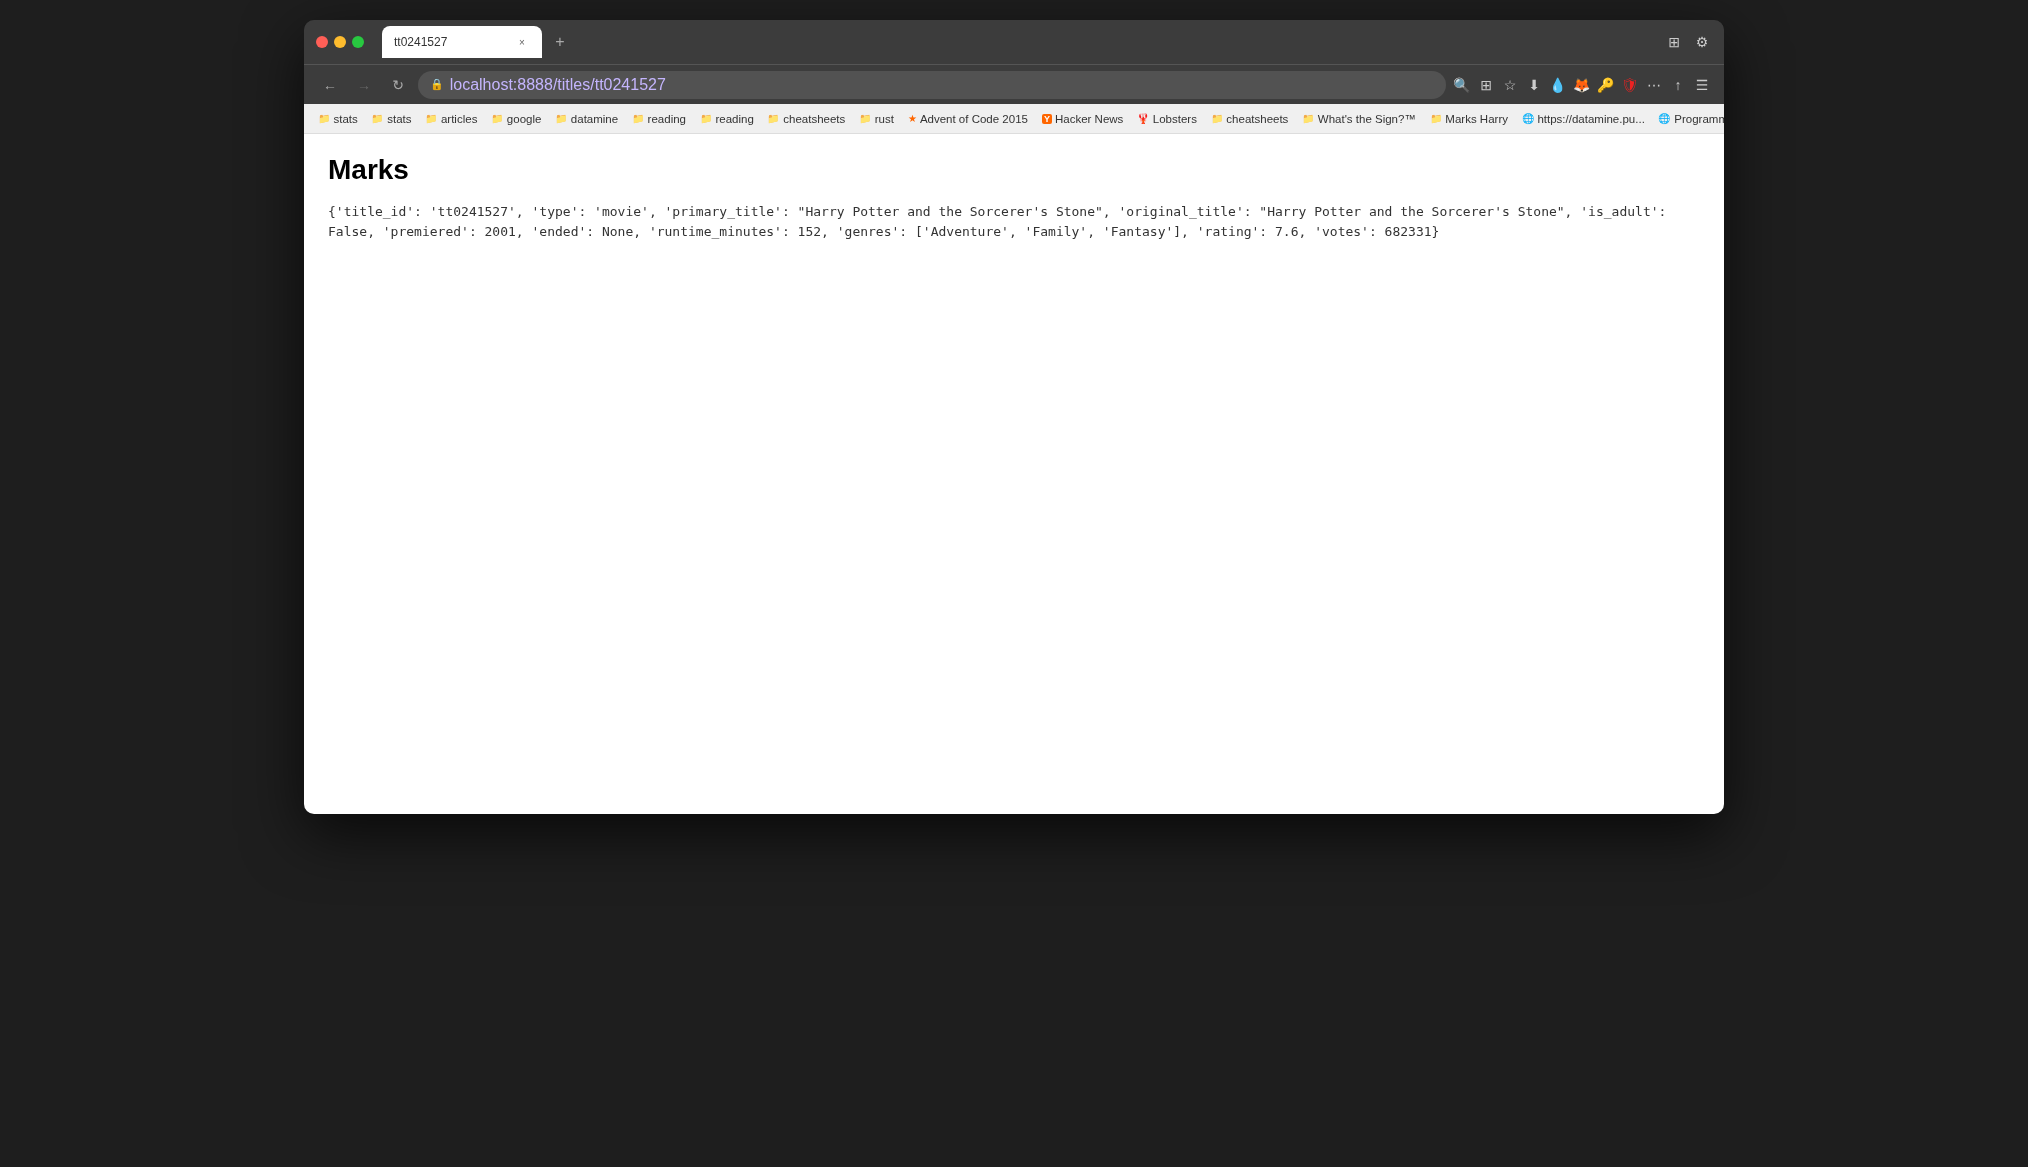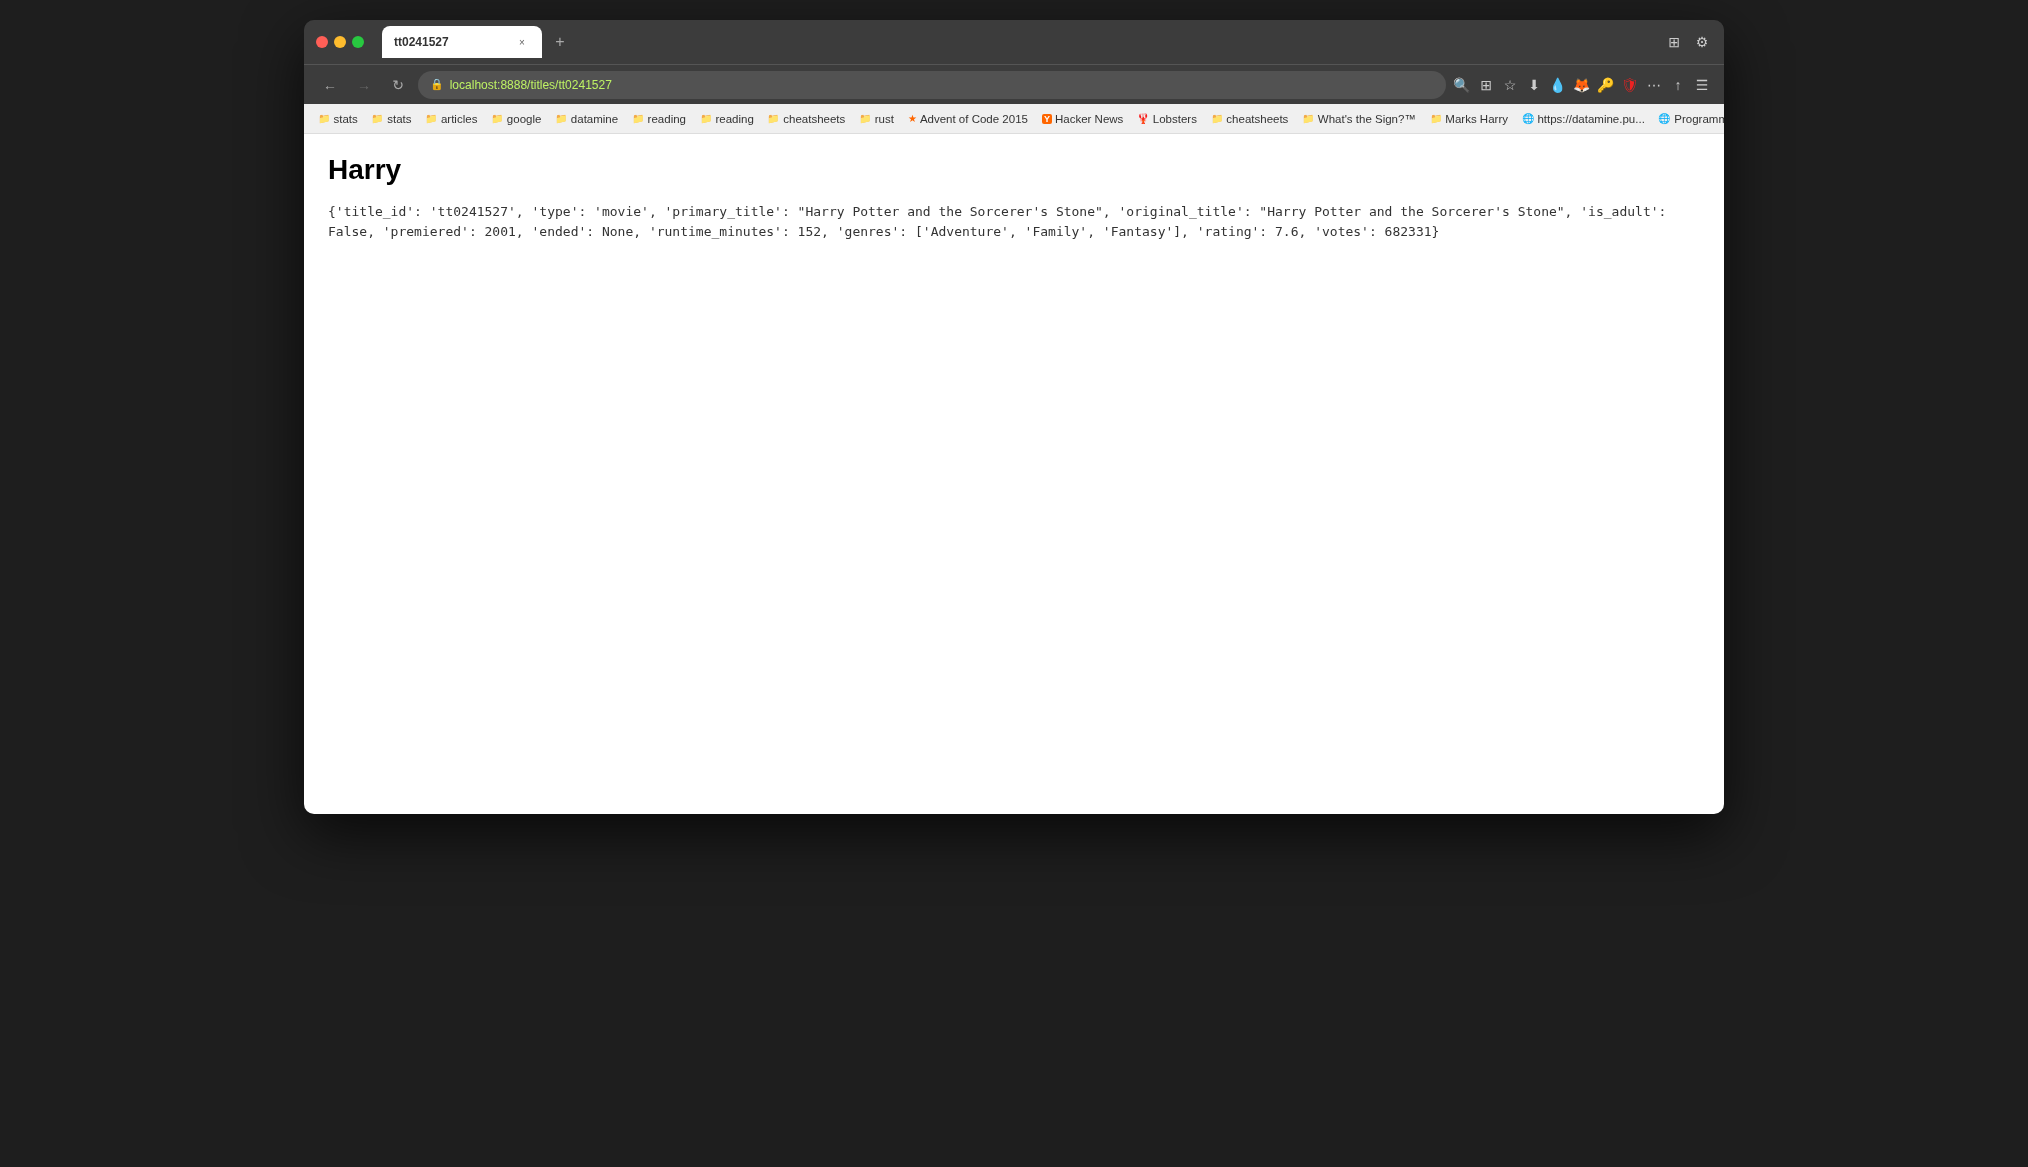--- a/index.html
+++ b/index.html
@@ -70,21 +70,20 @@
       min-width: 160px;
       max-width: 240px;
       position: relative;
     }
 
     .tab-title {
       flex: 1;
       overflow: hidden;
       text-overflow: ellipsis;
       white-space: nowrap;
-      font-weight: bold;
     }
 
     .tab-close {
       width: 16px;
       height: 16px;
       display: flex;
       align-items: center;
       justify-content: center;
       border-radius: 50%;
       cursor: pointer;
@@ -159,22 +158,22 @@
       color: #e0e0e0;
       font-size: 13px;
     }
 
     .address-bar-icon {
       color: #aaa;
       font-size: 11px;
     }
 
     .address-text {
-      color: #bef264;
-      font-size: 12px;
+      color: #c4b5fd;
+      font-size: 16px;
     }
 
     .nav-actions {
       display: flex;
       align-items: center;
       gap: 4px;
     }
 
     
     .bookmarks-bar {
@@ -349,17 +348,17 @@
       <span>https://datamine.pu...</span>
     </div>
     <div class="bookmark-item">
       <span class="bookmark-icon">🌐</span>
       <span>Programming Rust:...</span>
     </div>
 
   </div>
 
   <div class="page-content">
-    <h1 class="page-title">Harry</h1>
+    <h1 class="page-title">Marks</h1>
     <p class="page-data-text">{'title_id': 'tt0241527', 'type': 'movie', 'primary_title': "Harry Potter and the Sorcerer's Stone", 'original_title': "Harry Potter and the Sorcerer's Stone", 'is_adult': False, 'premiered': 2001, 'ended': None, 'runtime_minutes': 152, 'genres': ['Adventure', 'Family', 'Fantasy'], 'rating': 7.6, 'votes': 682331}</p>
   </div>
 
 </div>
 
 </body></html>

